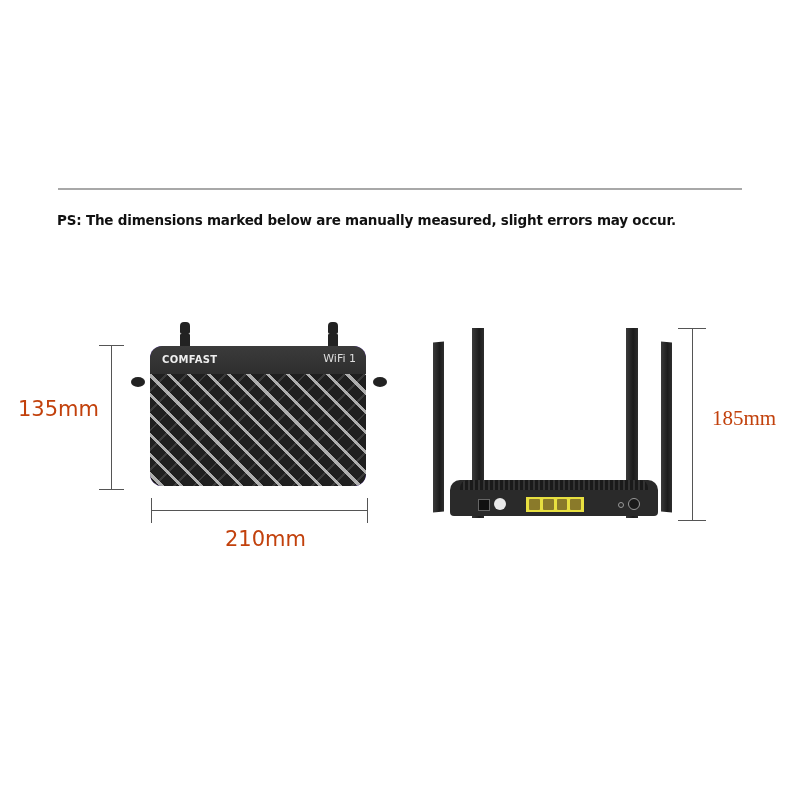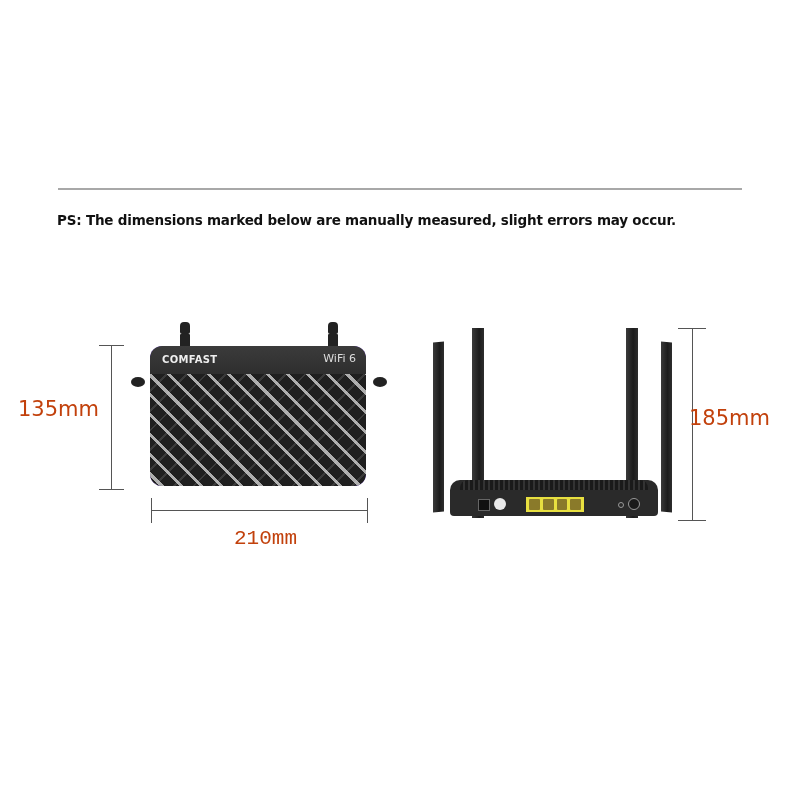--- a/index.html
+++ b/index.html
@@ -43,33 +43,33 @@
 <div class="note">PS: The dimensions marked below are manually measured, slight errors may occur.</div>
 
 <div class="vline" style="left:111px;top:345px;height:145px;"></div>
 <div class="hline" style="left:99px;top:345px;width:25px;"></div>
 <div class="hline" style="left:99px;top:489px;width:25px;"></div>
 <div class="dim-label" style="left:18px;top:397px;">135mm</div>
 
 <div class="hline" style="left:151px;top:510px;width:216px;"></div>
 <div class="vline" style="left:151px;top:498px;height:25px;"></div>
 <div class="vline" style="left:367px;top:498px;height:25px;"></div>
-<div class="dim-label" style="left:234px;top:527px;font-family:Liberation Mono, monospace;">210mm</div>
+<div class="dim-label" style="left:225px;top:527px;">210mm</div>
 
 <div class="front">
   <div class="knob" style="left:52px;top:2px;"></div>
   <div class="knob" style="left:200px;top:2px;"></div>
   <div class="knob" style="left:52px;top:14px;height:14px;border-radius:1px;"></div>
   <div class="knob" style="left:200px;top:14px;height:14px;border-radius:1px;"></div>
   <div class="knob-side" style="left:3px;top:57px;"></div>
   <div class="knob-side" style="left:245px;top:57px;"></div>
   <div class="body">
     <div class="top-band">
       <span class="brand">COMFAST</span>
-      <span class="wifi6">WiFi 6</span>
+      <span class="wifi6">WiFi 1</span>
     </div>
     <div class="pattern"></div>
   </div>
 </div>
 
 <div class="back">
   <div class="antenna" style="left:3px;top:22px;width:11px;height:170px;transform:skewY(-4deg);"></div>
   <div class="antenna" style="left:42px;top:8px;width:12px;height:190px;"></div>
   <div class="antenna" style="left:196px;top:8px;width:12px;height:190px;"></div>
   <div class="antenna" style="left:231px;top:22px;width:11px;height:170px;transform:skewY(4deg);"></div>
@@ -84,13 +84,13 @@
       <div class="port"></div>
     </div>
     <div class="pin"></div>
     <div class="pwr"></div>
   </div>
 </div>
 
 <div class="vline" style="left:692px;top:328px;height:193px;"></div>
 <div class="hline" style="left:678px;top:328px;width:28px;"></div>
 <div class="hline" style="left:678px;top:520px;width:28px;"></div>
-<div class="dim-label" style="left:689px;top:406px;">185mm</div>
+<div class="dim-label" style="left:712px;top:406px;font-family:Liberation Serif, serif;">185mm</div>
 
 </body></html>

